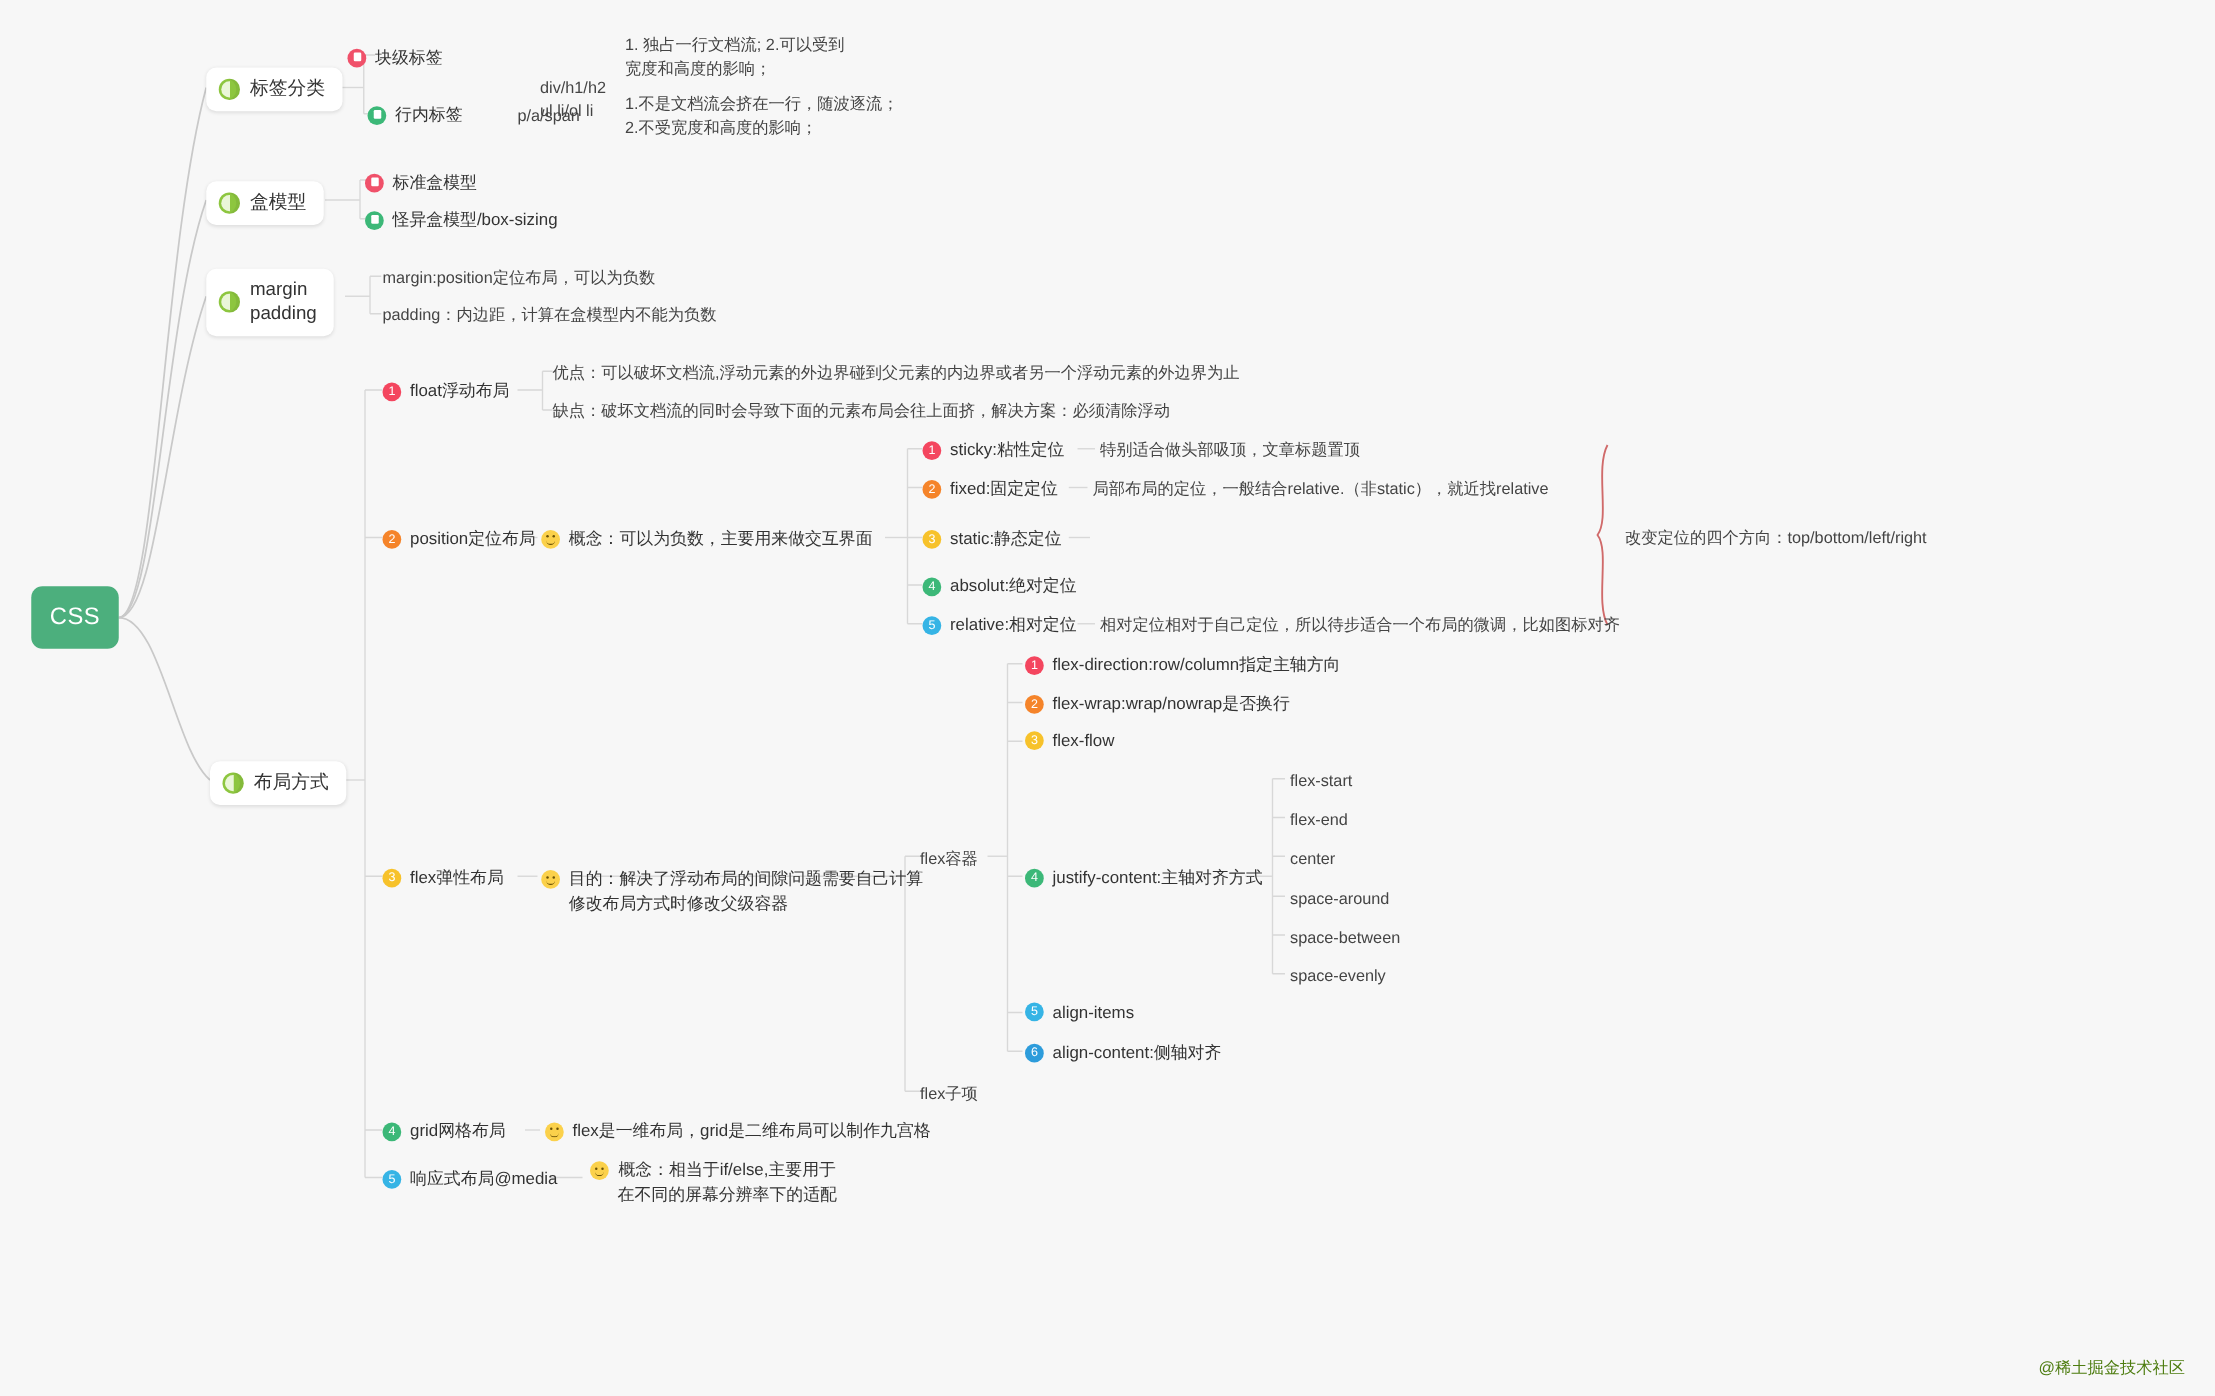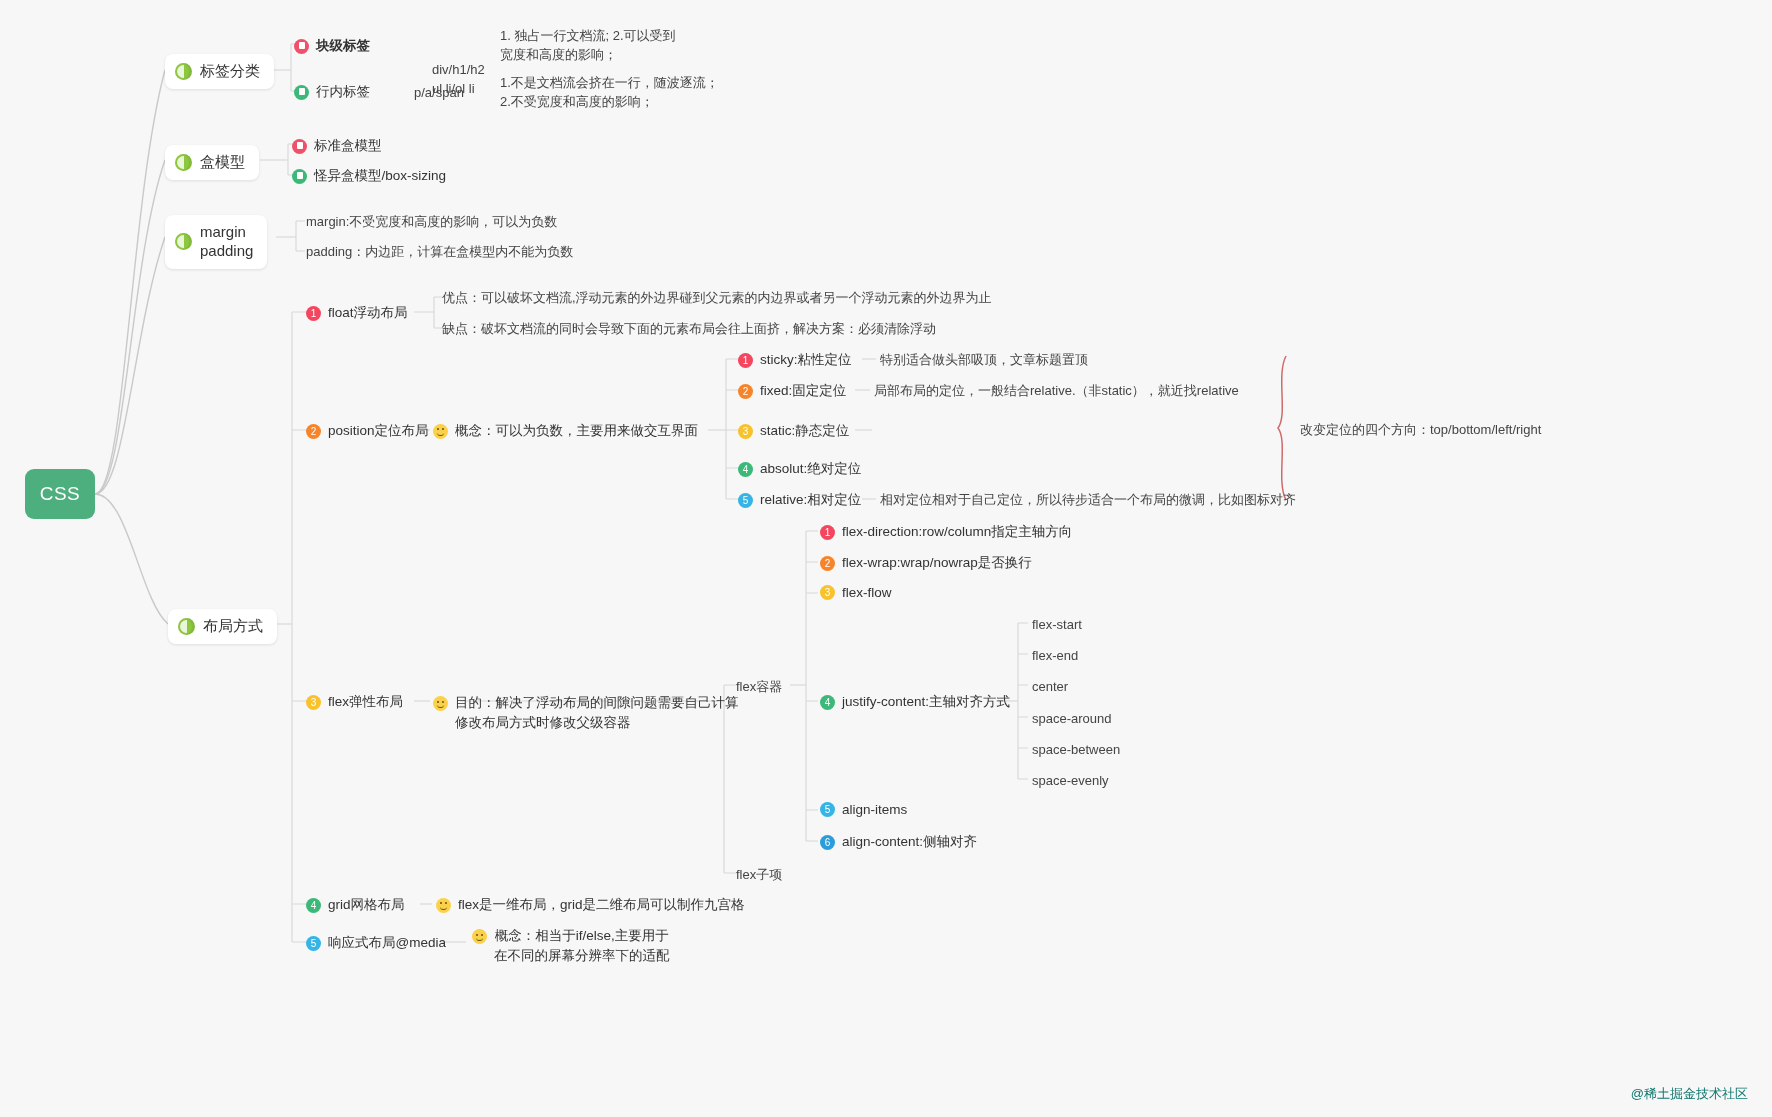--- a/index.html
+++ b/index.html
@@ -86,21 +86,21 @@
     border-radius:50%;background:#6b5206;
     box-shadow:5px 0 0 #6b5206;
   }
   .smiley:after{
     content:"";position:absolute;left:4px;top:8px;width:7px;height:3px;
     border-bottom:1.4px solid #6b5206;border-radius:0 0 7px 7px;
   }
 
   .watermark{
     position:absolute;right:24px;bottom:14px;
-    font-size:13px;color:#0f766e;margin-top:40px;
+    font-size:13px;color:#4d7c0f;margin-top:40px;
   }
 </style>
 </head>
 <body>
 
 <div id="canvas">
 
   <svg class="wires">
     <g fill="none" stroke="#c9c9c9" stroke-width="1.4">
       <path d="M95 494 C 125 494, 130 200, 165 70"></path>
@@ -144,21 +144,21 @@
 
   <div class="node root">
     <span>CSS</span>
   </div>
 
   <div class="node lvl1" style="left:165px;top:54px;">
     <span class="icon-leaf"></span>
     <span class="lbl">标签分类</span>
   </div>
 
-  <div class="node lvl2" style="left:294px;top:37px;font-weight:bold;">
+  <div class="node lvl2" style="left:278px;top:37px;">
     <span class="icon-flag flag-red"></span>
     <span>块级标签</span>
   </div>
   <div class="plain wrapbox" style="left:432px;top:27px;margin-top:34px;">div/h1/h2
 ul li/ol li</div>
   <div class="plain wrapbox" style="left:500px;top:27px;">1. 独占一行文档流; 2.可以受到
 宽度和高度的影响；</div>
 
   <div class="node lvl2" style="left:294px;top:83px;">
     <span class="icon-flag flag-green"></span>
@@ -179,21 +179,21 @@
   <div class="node lvl2" style="left:292px;top:167px;">
     <span class="icon-flag flag-green"></span>
     <span>怪异盒模型/box-sizing</span>
   </div>
 
   <div class="node lvl1" style="left:165px;top:215px;white-space:pre-line;">
     <span class="icon-leaf"></span>
     <span class="lbl">margin
 padding</span>
   </div>
-  <div class="plain" style="left:306px;top:213px;">margin:不受宽度和高度的影响，可以为负数</div>
+  <div class="plain" style="left:306px;top:213px;">margin:position定位布局，可以为负数</div>
   <div class="plain" style="left:306px;top:243px;">padding：内边距，计算在盒模型内不能为负数</div>
 
   <div class="node lvl1" style="left:168px;top:609px;">
     <span class="icon-leaf"></span>
     <span class="lbl">布局方式</span>
   </div>
 
   <div class="node lvl2" style="left:306px;top:304px;">
     <span class="num n-red">1</span>
     <span>float浮动布局</span>

